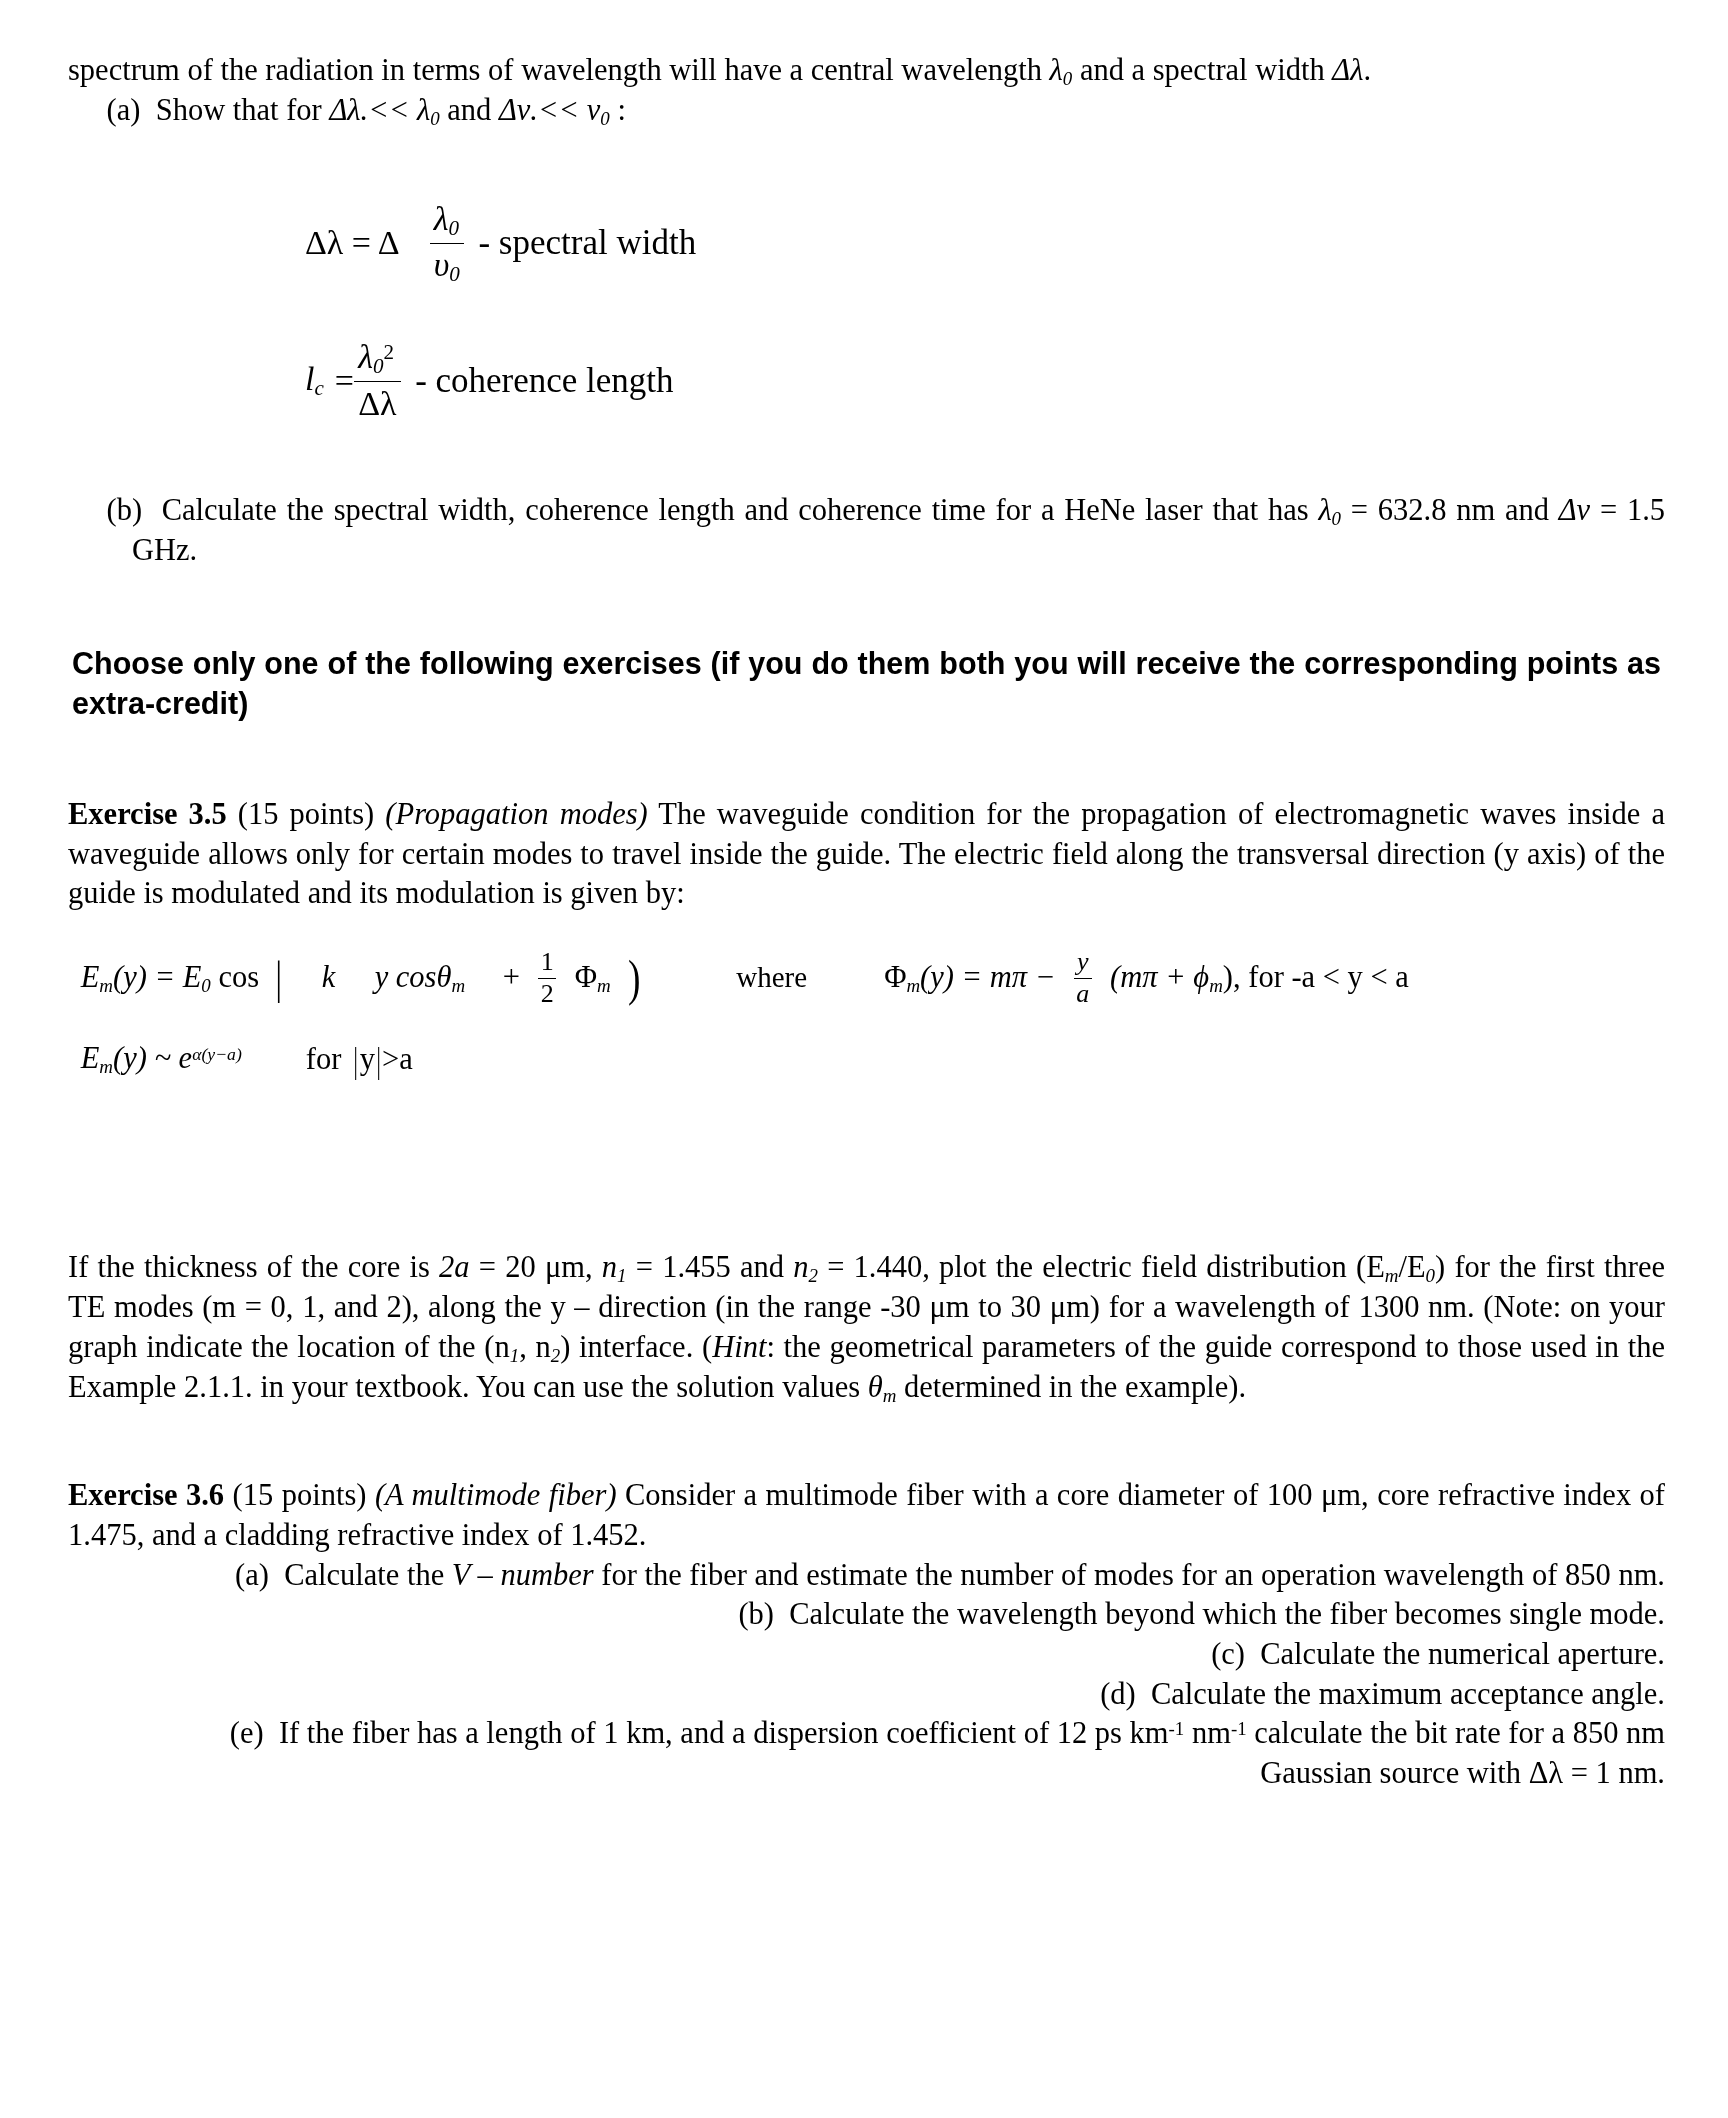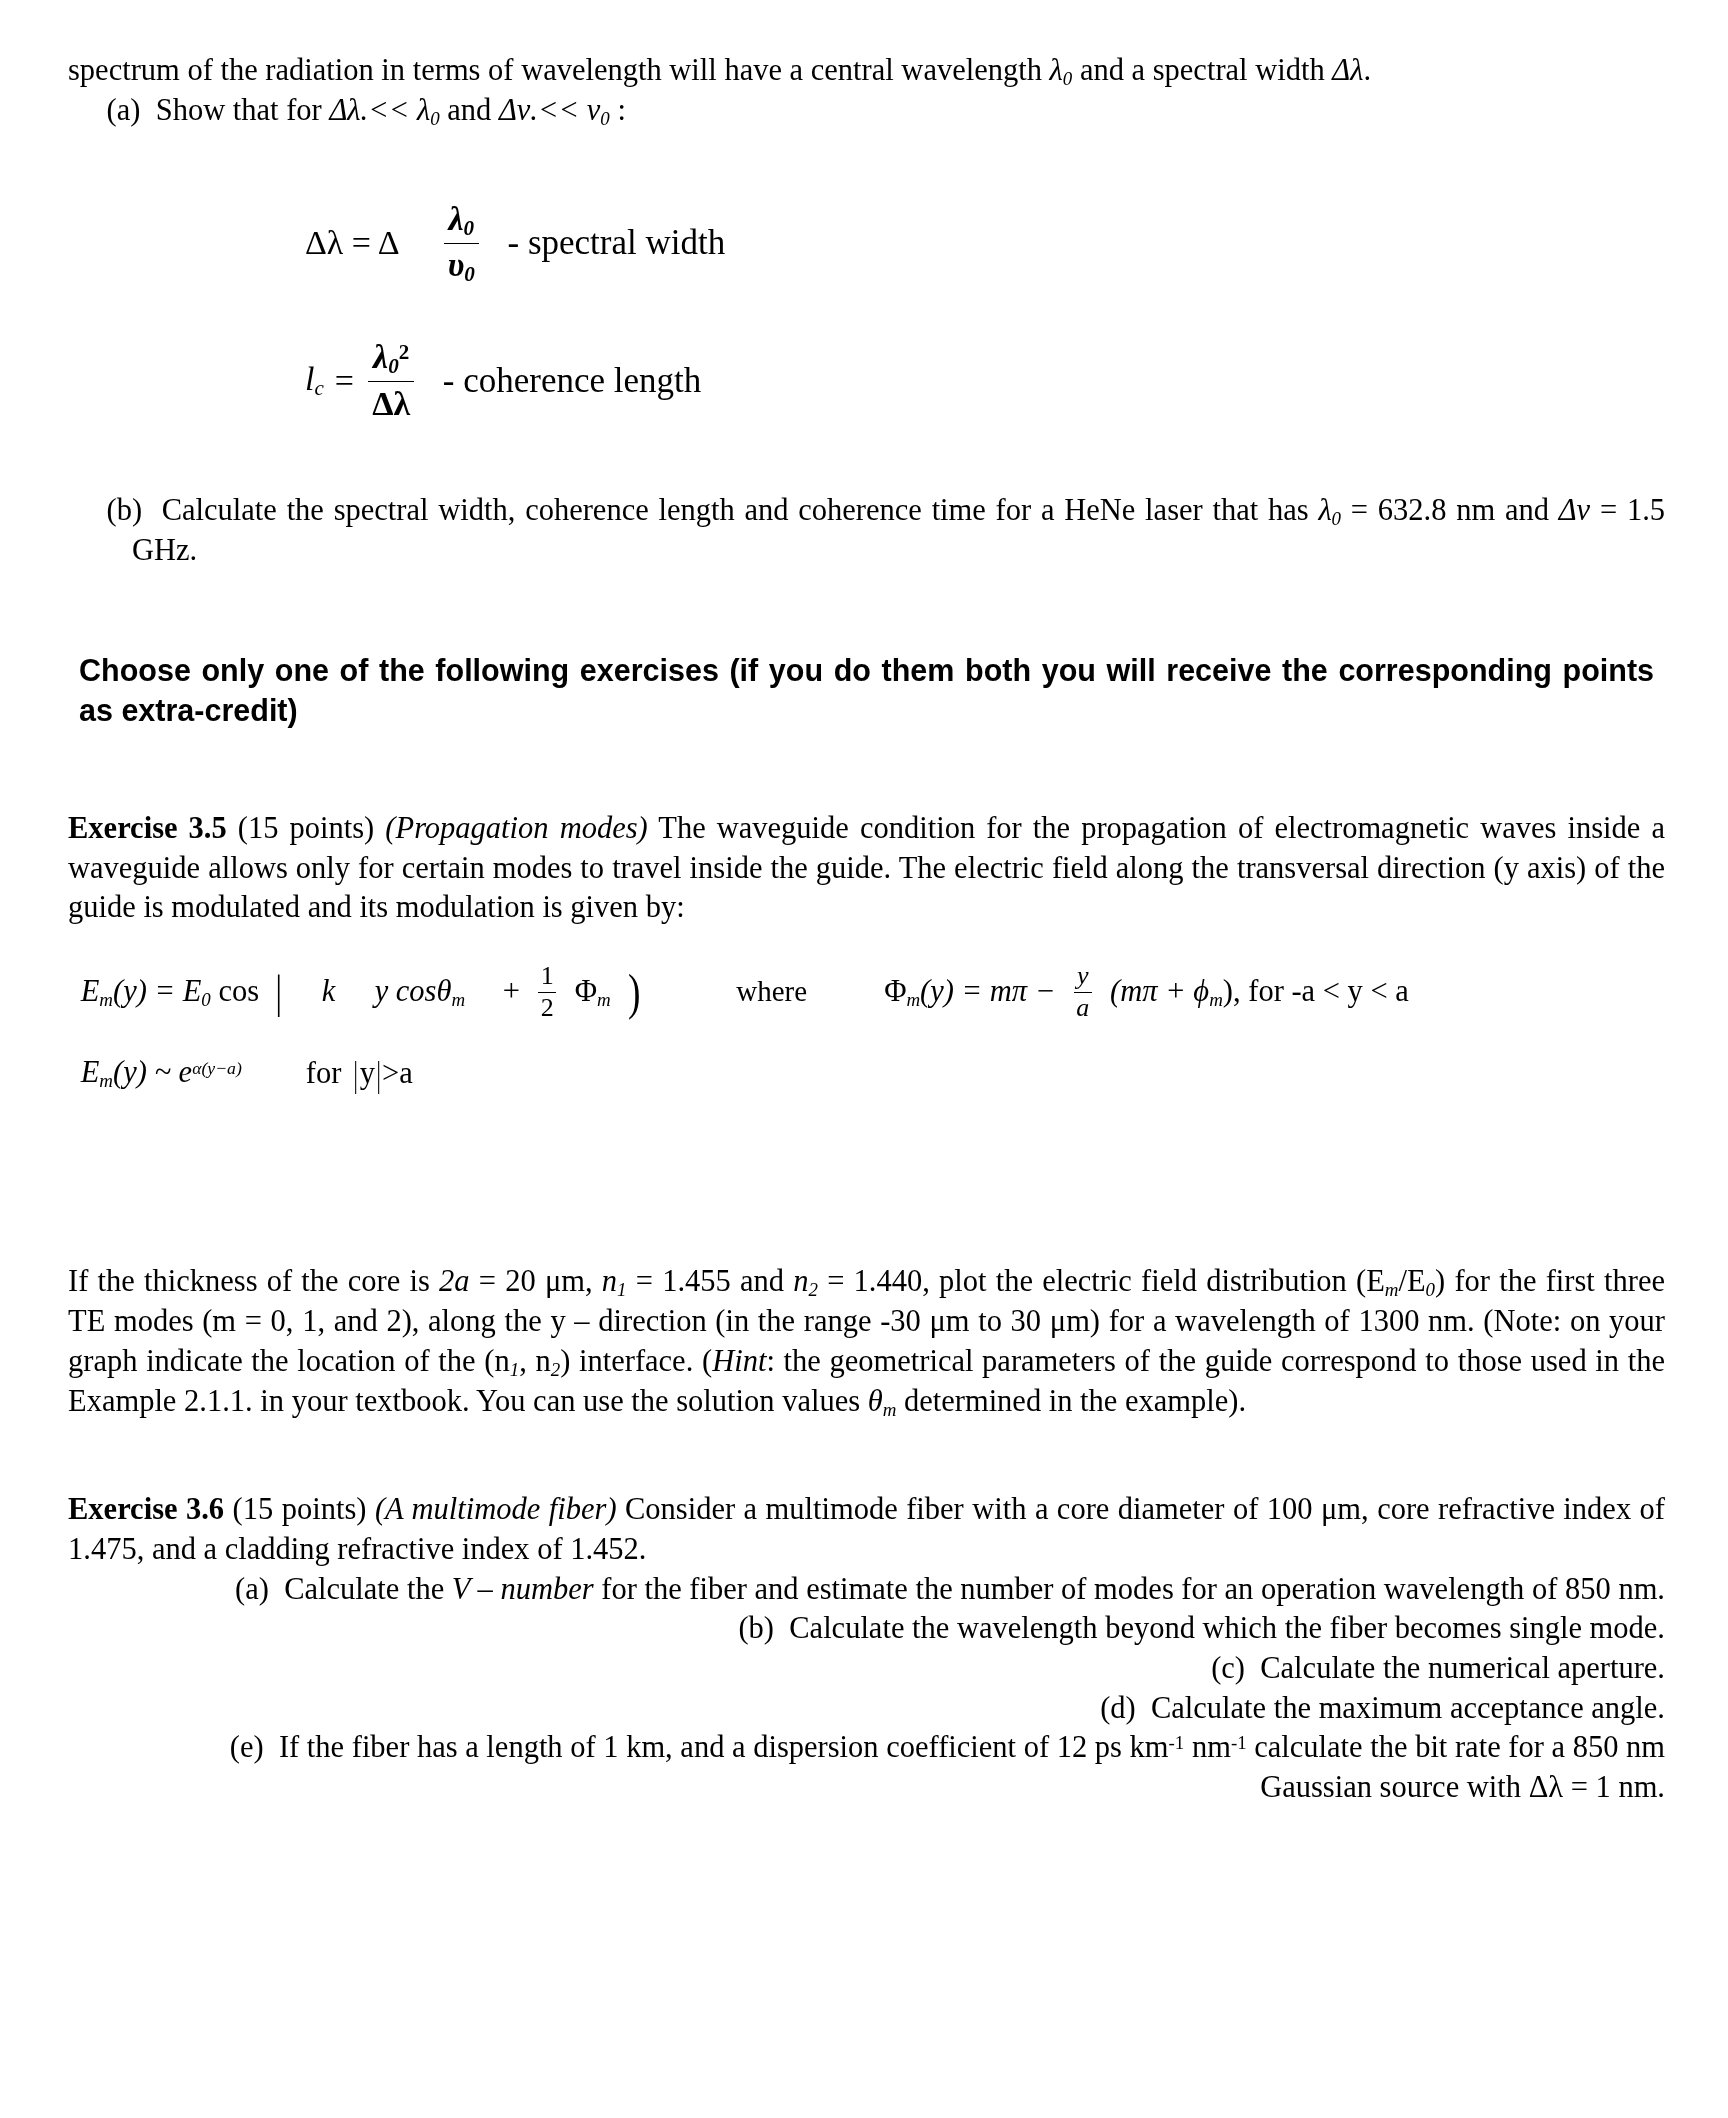--- a/index.html
+++ b/index.html
@@ -40,21 +40,21 @@
   .bold {
     font-family: Liberation Serif, serif;
     font-weight: bold;
   }
   .sans-bold-block {
     font-family: "Liberation Sans", sans-serif;
     font-weight: bold;
     font-size: 30.5px;
     line-height: 1.32;
     text-align: justify;
-    margin: 11px;
+    margin: 4px;
   }
   i, .it { font-style: italic; }
   sub {
     font-size: 0.62em;
     vertical-align: -0.25em;
     font-style: italic;
   }
   sup {
     font-size: 0.62em;
     vertical-align: 0.45em;
@@ -66,23 +66,21 @@
   
   .formula-block {
     margin: 0;
     padding-left: 237px;
     font-size: 33px;
     font-family: "Liberation Serif", serif;
   }
   .frac {
     display: inline-block;
     vertical-align: middle;
-    text-align: center;
-    margin: 0 14px;
-    font-weight: bold;
+    margin: 0 0;
   }
   .frac .num {
     display: block;
     padding: 0 4.2px 1.7px 4.2px;
     border-bottom: 1.3px solid #000;
   }
   .frac .den {
     display: block;
     padding: 2.5px 4.2px 0 4.2px;
   }

